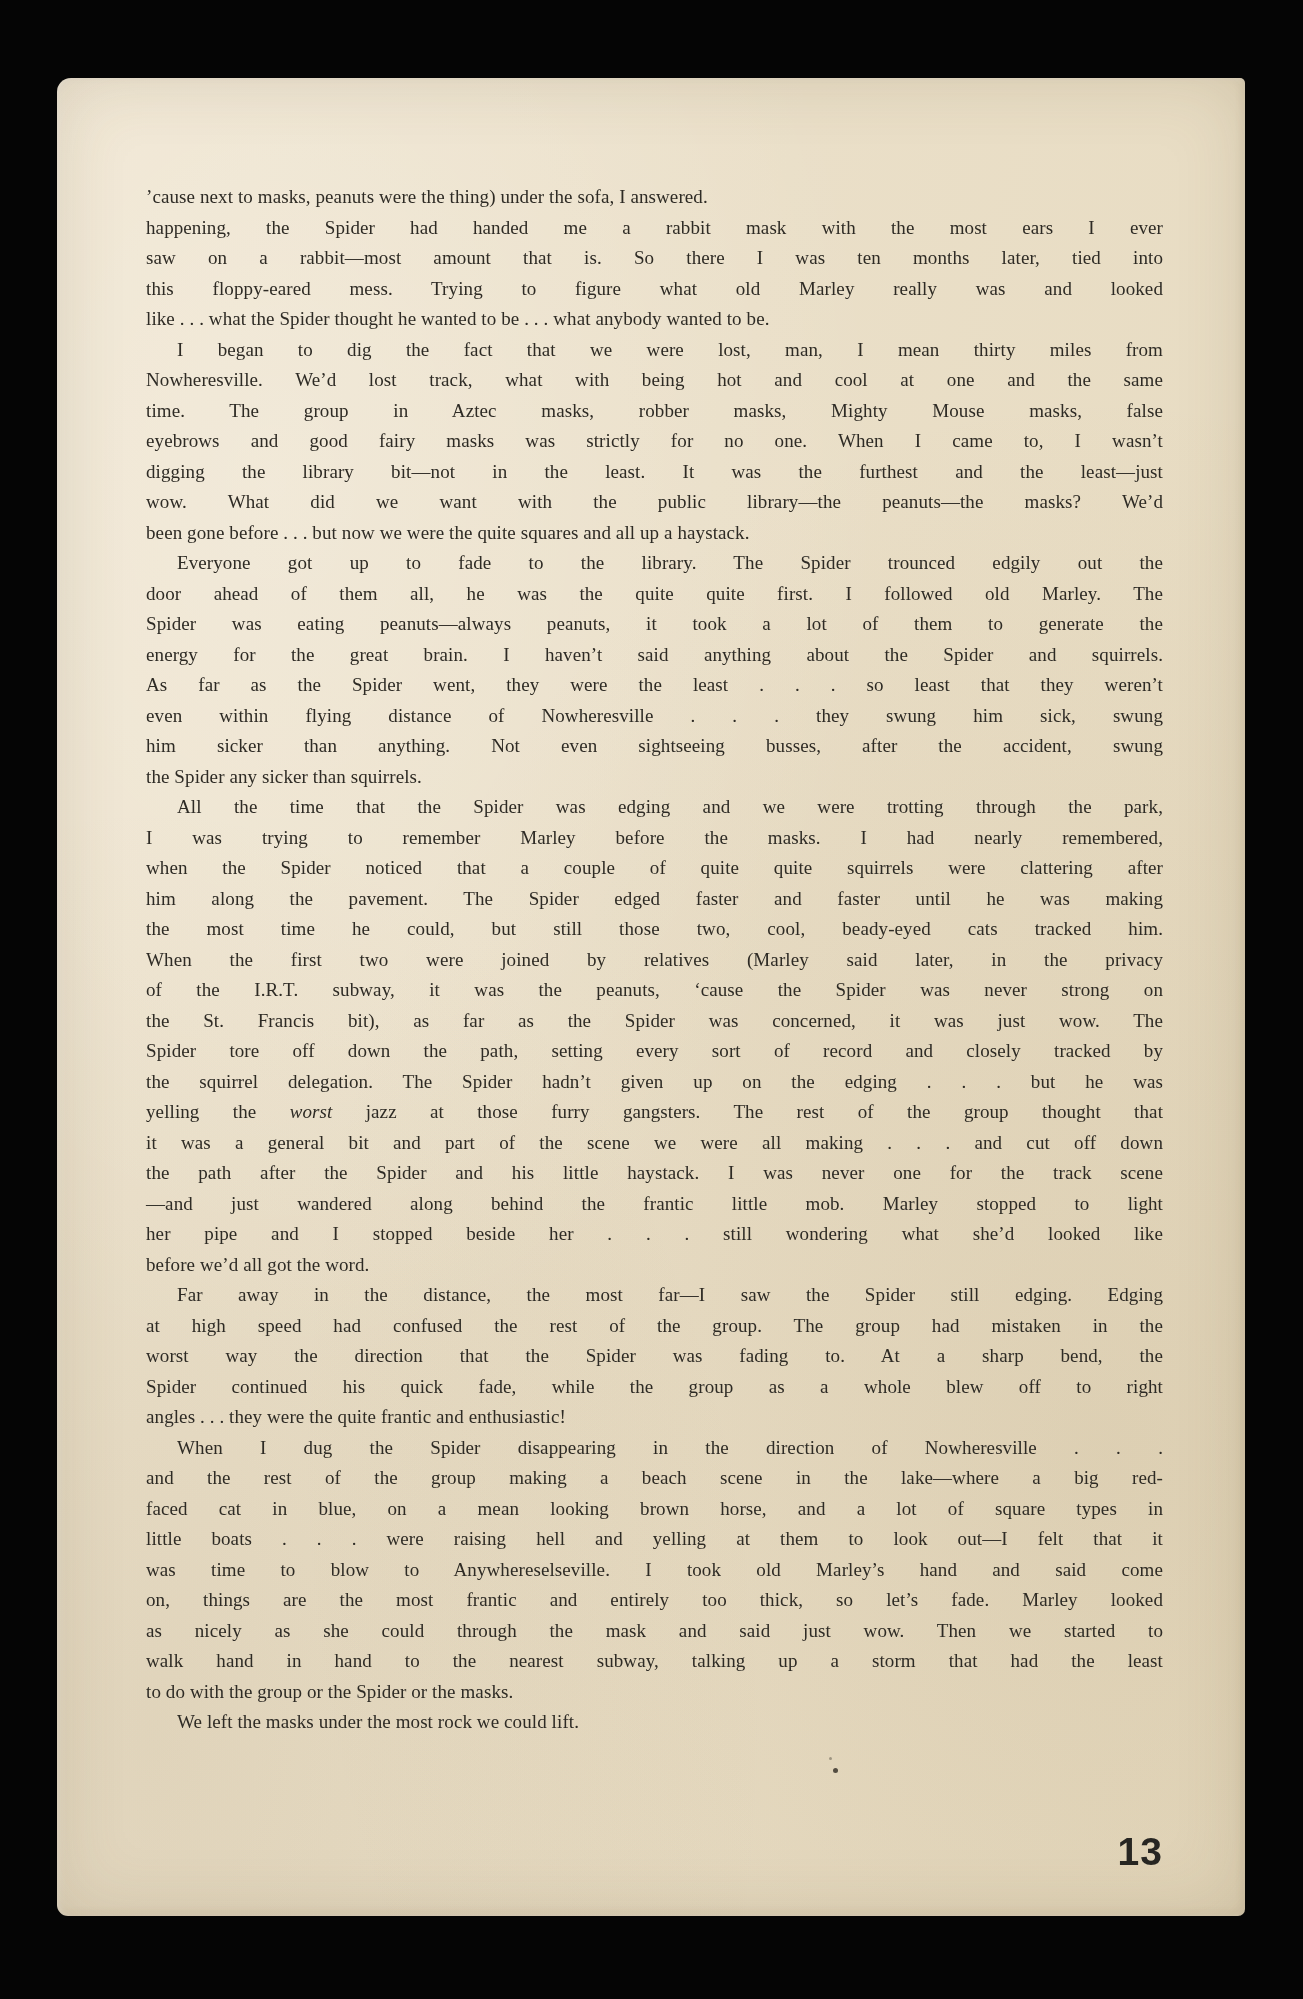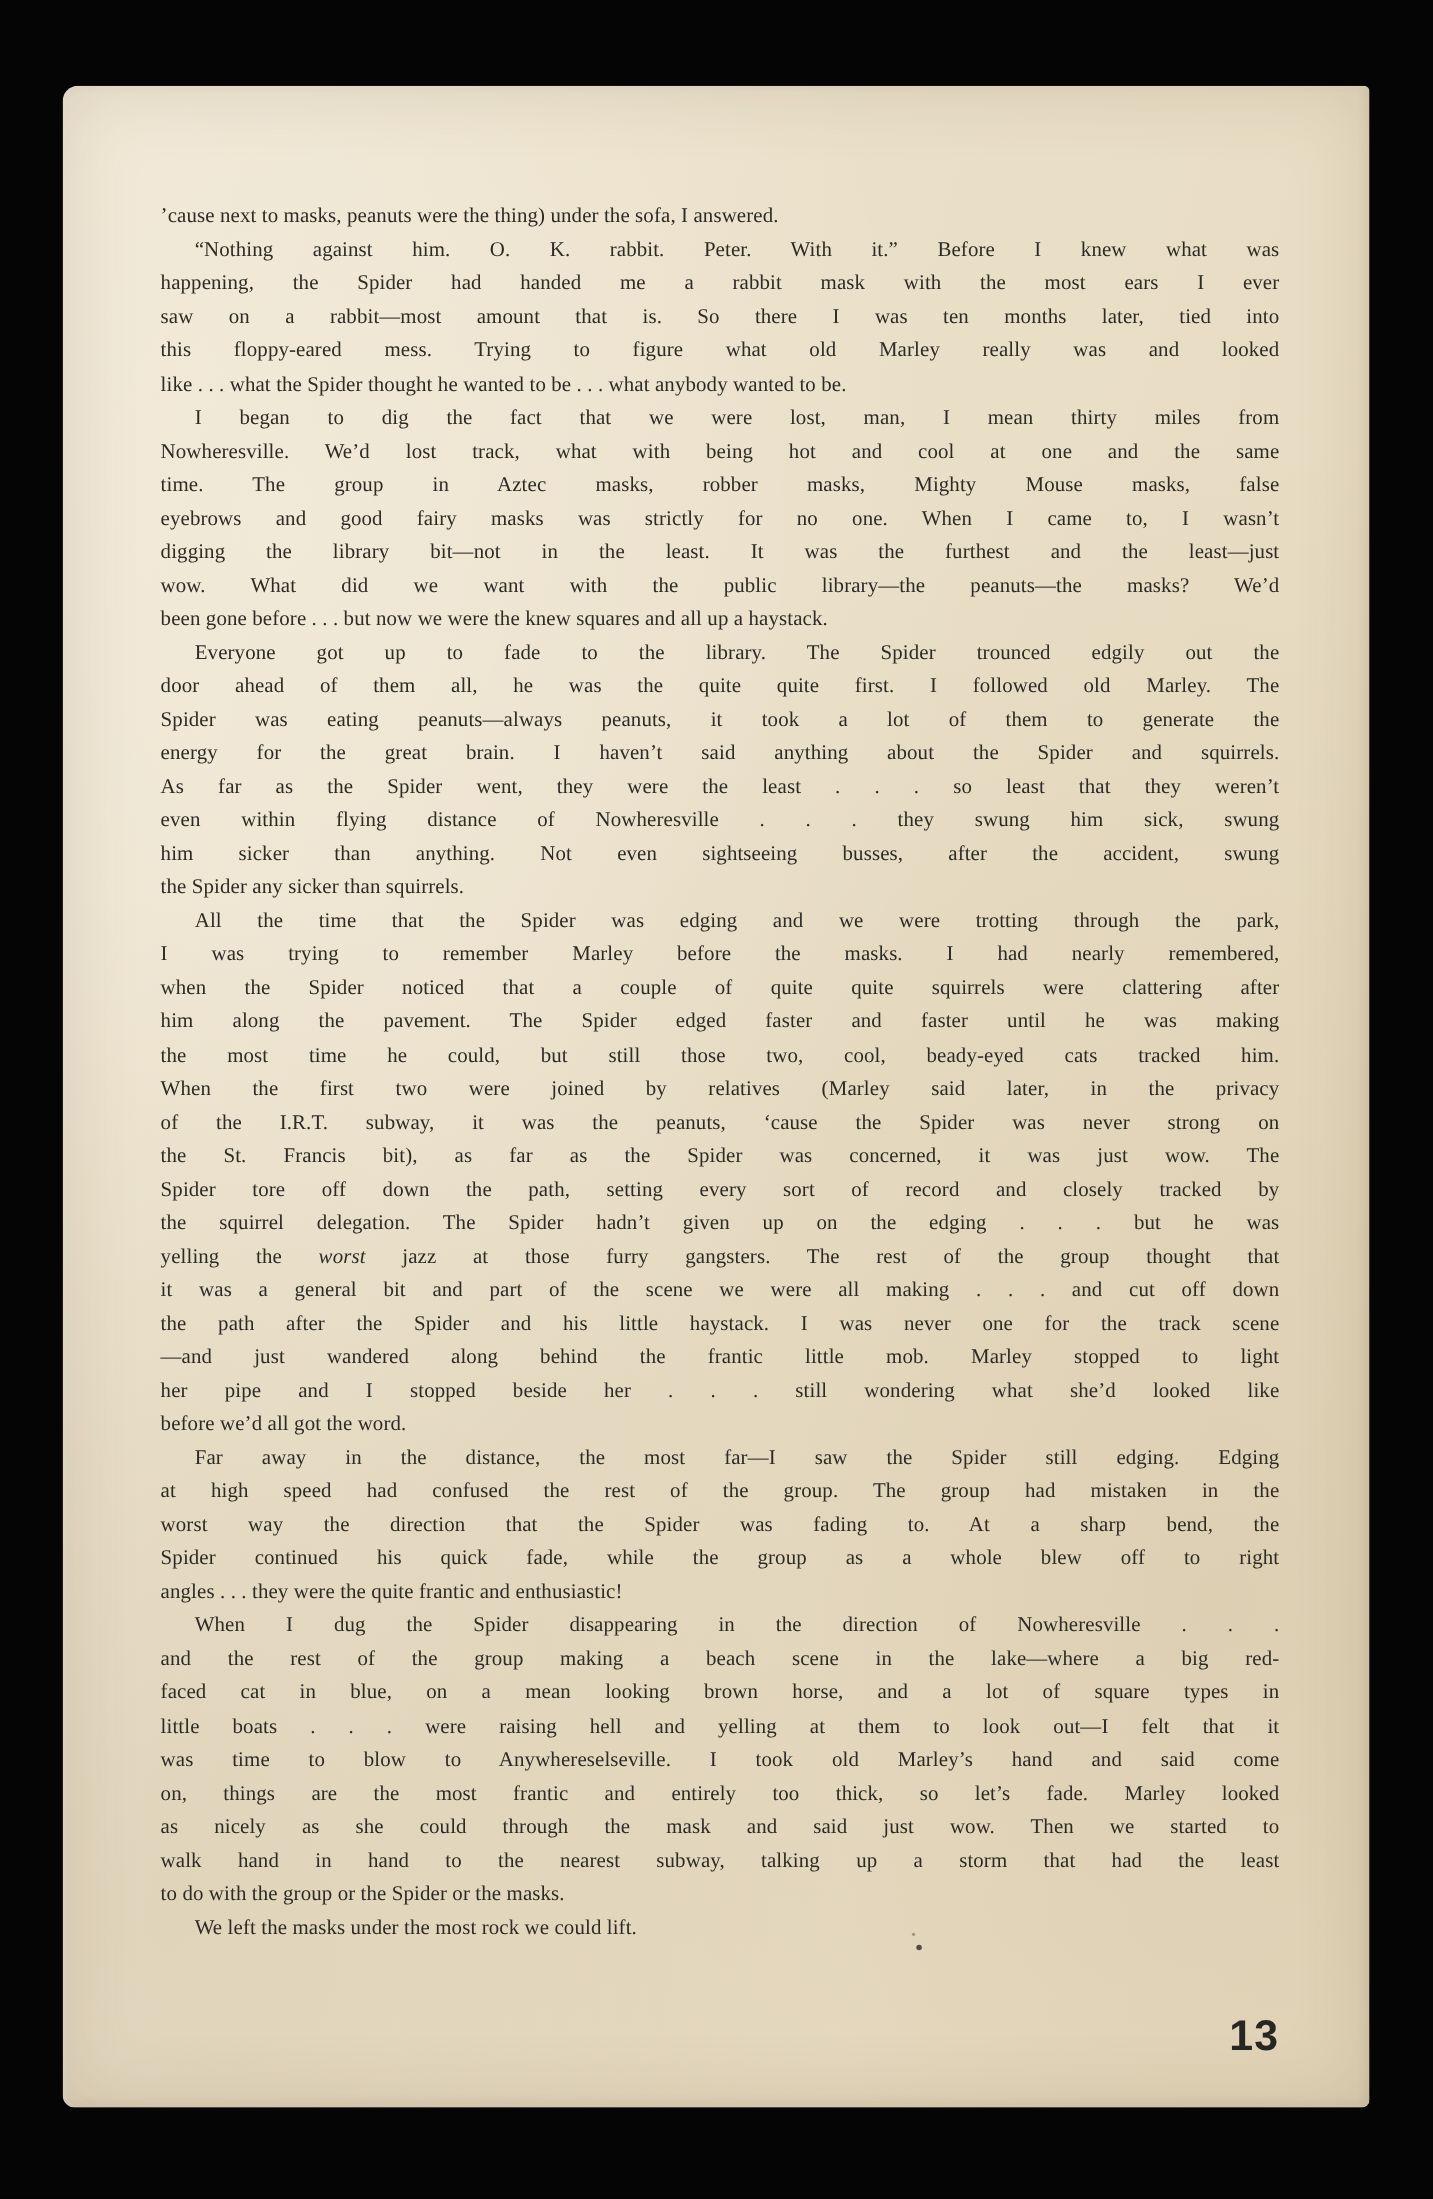--- a/index.html
+++ b/index.html
@@ -63,32 +63,31 @@
   .speck-a { left: 776px; top: 1690px; width: 5px; height: 5px; opacity: 0.85; }
   .speck-b { left: 772px; top: 1679px; width: 3px; height: 3px; opacity: 0.4; }
 </style>
 </head>
 <body>
 
 <div class="stage">
   <div class="paper">
     <div class="text-block">
         <div class="line last">’cause next to masks, peanuts were the thing) under the sofa, I answered.</div>
-        <div class="line fill indent">“Nothing against him. O. K. rabbit. Peter. With it.” Before I knew what was</div>
         <div class="line fill">happening, the Spider had handed me a rabbit mask with the most ears I ever</div>
         <div class="line fill">saw on a rabbit—most amount that is. So there I was ten months later, tied into</div>
         <div class="line fill">this floppy-eared mess. Trying to figure what old Marley really was and looked</div>
         <div class="line last">like . . . what the Spider thought he wanted to be . . . what anybody wanted to be.</div>
         <div class="line fill indent">I began to dig the fact that we were lost, man, I mean thirty miles from</div>
         <div class="line fill">Nowheresville. We’d lost track, what with being hot and cool at one and the same</div>
         <div class="line fill">time. The group in Aztec masks, robber masks, Mighty Mouse masks, false</div>
         <div class="line fill">eyebrows and good fairy masks was strictly for no one. When I came to, I wasn’t</div>
         <div class="line fill">digging the library bit—not in the least. It was the furthest and the least—just</div>
         <div class="line fill">wow. What did we want with the public library—the peanuts—the masks? We’d</div>
-        <div class="line last">been gone before . . . but now we were the knew squares and all up a haystack.</div>
+        <div class="line last">been gone before . . . but now we were the quite squares and all up a haystack.</div>
         <div class="line fill indent">Everyone got up to fade to the library. The Spider trounced edgily out the</div>
         <div class="line fill">door ahead of them all, he was the quite quite first. I followed old Marley. The</div>
         <div class="line fill">Spider was eating peanuts—always peanuts, it took a lot of them to generate the</div>
         <div class="line fill">energy for the great brain. I haven’t said anything about the Spider and squirrels.</div>
         <div class="line fill">As far as the Spider went, they were the least . . . so least that they weren’t</div>
         <div class="line fill">even within flying distance of Nowheresville . . . they swung him sick, swung</div>
         <div class="line fill">him sicker than anything. Not even sightseeing busses, after the accident, swung</div>
         <div class="line last">the Spider any sicker than squirrels.</div>
         <div class="line fill indent">All the time that the Spider was edging and we were trotting through the park,</div>
         <div class="line fill">I was trying to remember Marley before the masks. I had nearly remembered,</div>

